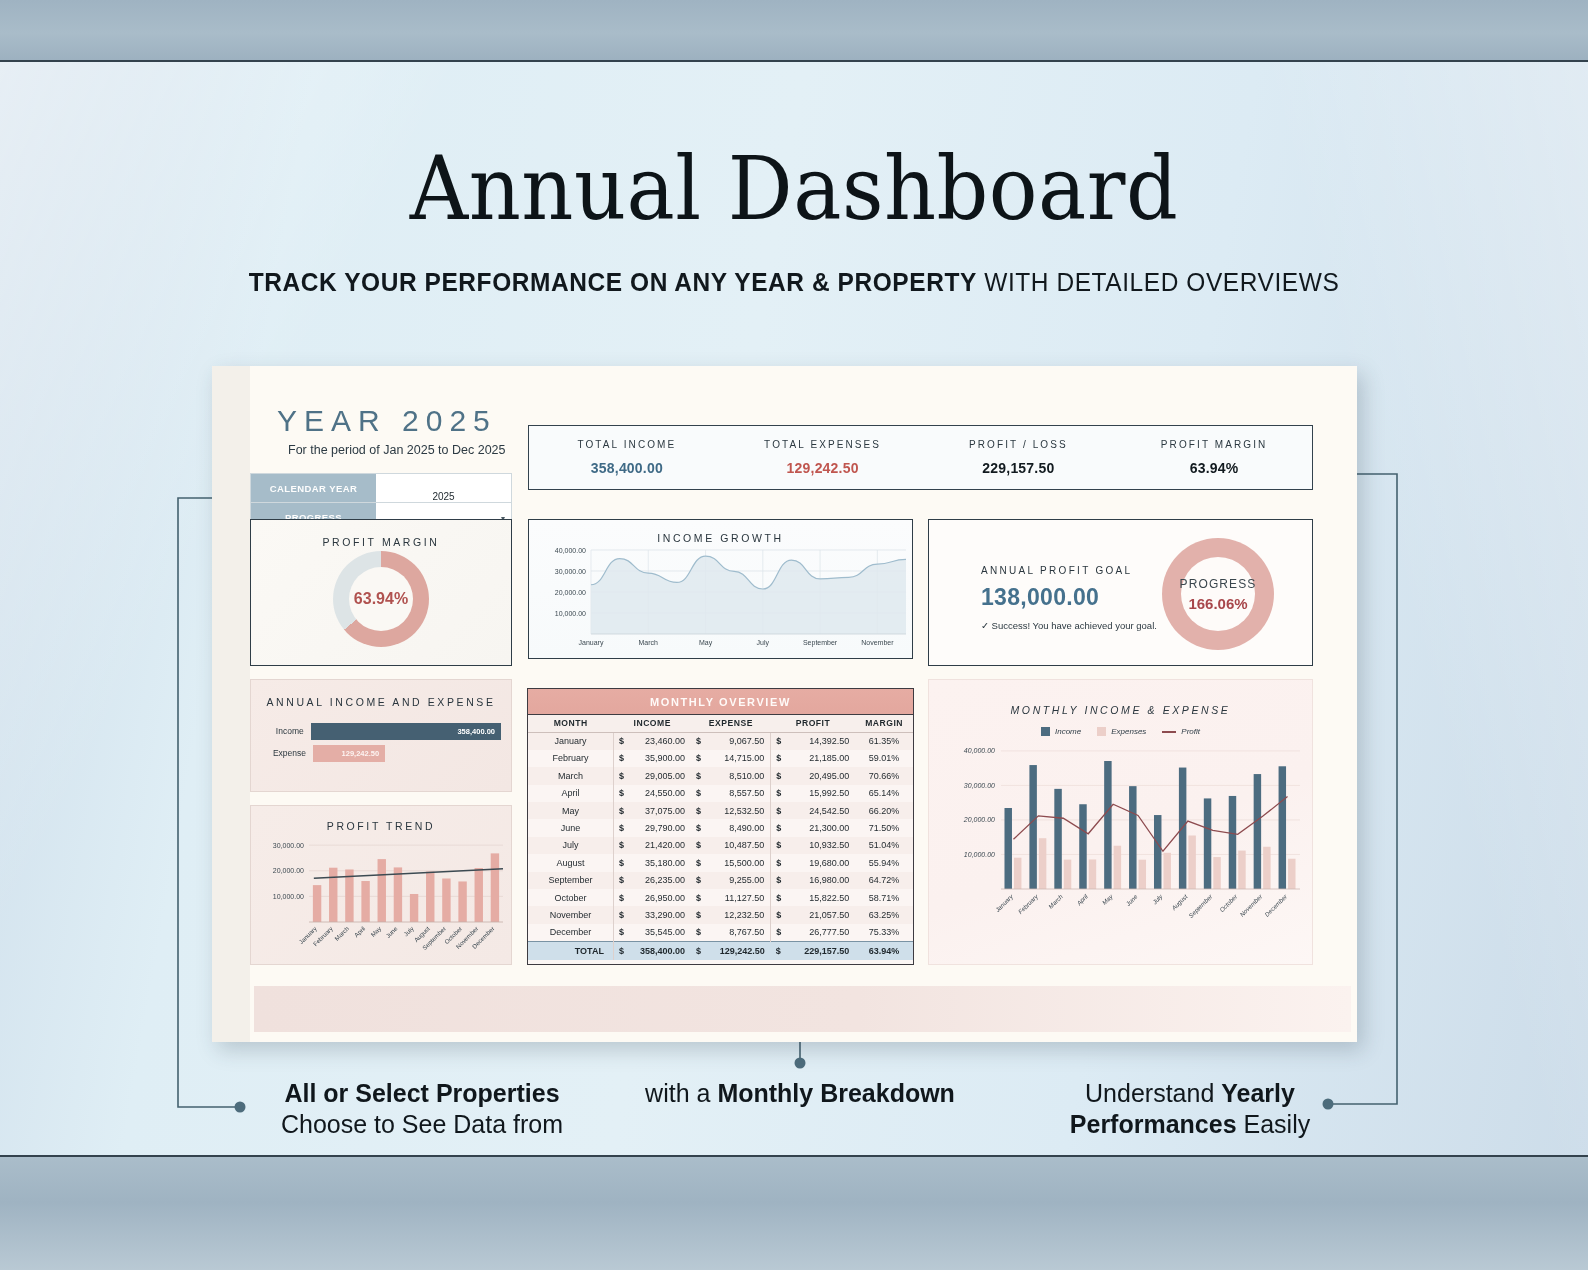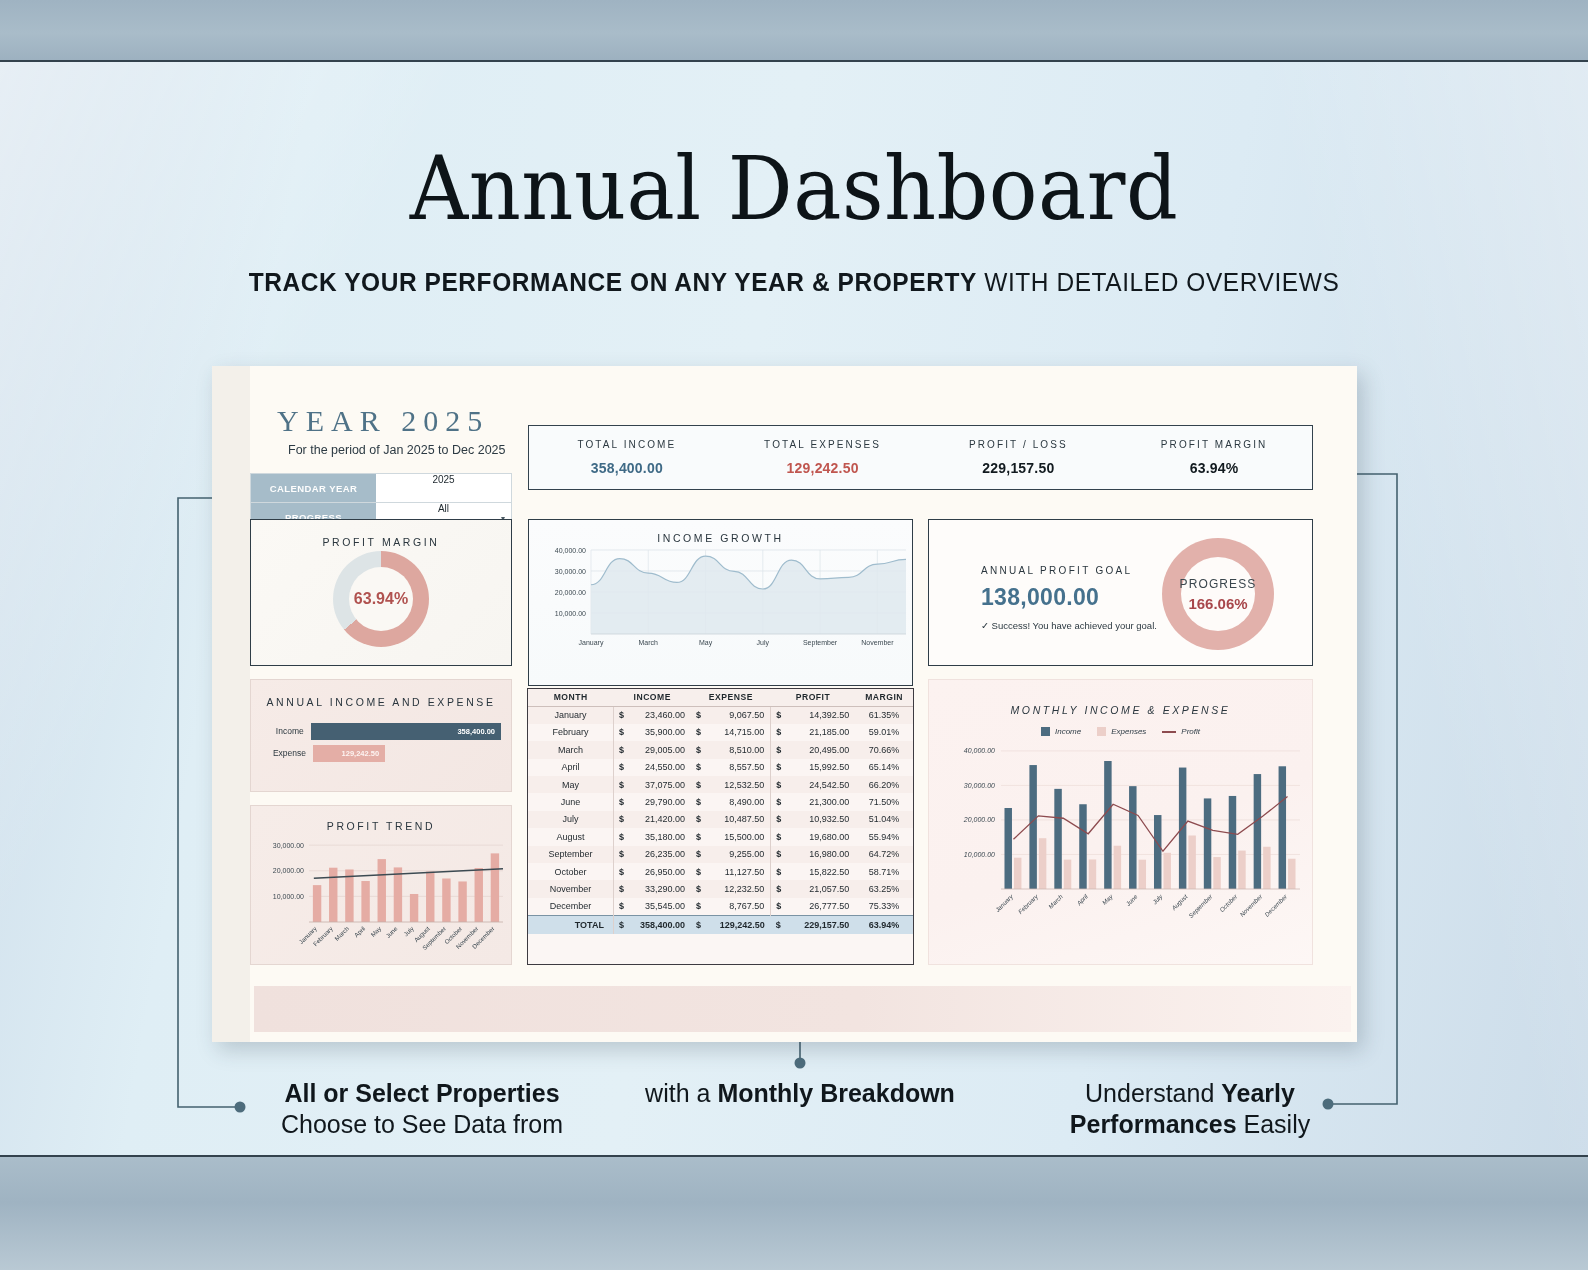--- a/index.html
+++ b/index.html
@@ -63,40 +63,40 @@
     background: linear-gradient(90deg,#f0e1dd 0%, #f2e4e0 55%, #fbf2ef 100%);
   }
   #sheet-left-gutter {
     position:absolute; left:0; top:0; bottom:0; width:38px;
     background:#f3f0ea;
   }
 
   
   #year-title {
     position: absolute; left: 277px; top: 404px;
-    font-family: Liberation Serif, serif;
+    font-family: Liberation Sans, sans-serif;
     font-size: 30px; letter-spacing: 7px; color: #4f7287; font-weight: 400;
   }
   #year-period {
     position: absolute; left: 288px; top: 443px;
     font-size: 12.5px; color: #2c3a43;
   }
 
   
   #selector { position: absolute; left: 250px; top: 473px; width: 262px; }
   .sel-row { display: flex; height: 30px; border: 1px solid #cfd8dd; border-top: none; }
   .sel-row:first-child { border-top: 1px solid #cfd8dd; }
   .sel-label {
     width: 125px; background: #a6bcc9; color: #fdfdfd;
     font-size: 9.5px; font-weight: bold; letter-spacing: .4px;
     display: flex; align-items: center; justify-content: center;
   }
   .sel-value {
     flex: 1; background: #ffffff; color: #1d272d; font-size: 10px;
-    display: flex; align-items: flex-start; justify-content: center; position: relative;
+    display: flex; align-items: flex-end; justify-content: center; position: relative;
   }
   .sel-caret {
     position: absolute; right: 6px; top: 50%; transform: translateY(-50%);
     font-size: 8px; color: #4c5b64;
   }
 
   
   #kpi {
     position: absolute; left: 528px; top: 425px; width: 785px; height: 65px;
     background: #f9fbfc; border: 1px solid #33424d;
@@ -124,21 +124,21 @@
     width: 96px; height: 96px; border-radius: 50%;
   }
   .donut-hole {
     position: absolute; left: 50%; top: 50%; transform: translate(-50%,-50%);
     width: 64px; height: 64px; border-radius: 50%; background: #faf8f4;
     display: flex; align-items: center; justify-content: center;
   }
   .donut-value { font-size: 16px; font-weight: bold; color: #b0524f; }
 
   
-  #card-growth { left: 528px; top: 519px; width: 385px; height: 167px;
+  #card-growth { left: 528px; top: 519px; width: 385px; height: 140px;
     background: linear-gradient(180deg,#fbfcfd 0%, #f7fafb 100%); }
   #card-growth .card-title { margin-top: 12px; }
 
   
   #card-goal { left: 928px; top: 519px; width: 385px; height: 147px; background: #fefcfa; }
   #goal-label { position: absolute; left: 52px; top: 45px; font-size: 10px; letter-spacing: 2.3px; color: #2a363e; }
   #goal-value { position: absolute; left: 52px; top: 64px; font-size: 23px; font-weight: bold; color: #45718d; letter-spacing: .3px; }
   #goal-note  { position: absolute; left: 52px; top: 100px; font-size: 9.5px; color: #2c3941; }
   #goal-donut { position: absolute; right: 38px; top: 18px; width: 112px; height: 112px; }
   #goal-donut .ring {
@@ -402,20 +402,21 @@
       <text class="axis-text-sm" x="163.08333333333334" y="97" text-anchor="end" transform="rotate(-45 163.08333333333334 97)">July</text>
       <text class="axis-text-sm" x="179.25000000000003" y="97" text-anchor="end" transform="rotate(-45 179.25000000000003 97)">August</text>
       <text class="axis-text-sm" x="195.41666666666669" y="97" text-anchor="end" transform="rotate(-45 195.41666666666669 97)">September</text>
       <text class="axis-text-sm" x="211.58333333333334" y="97" text-anchor="end" transform="rotate(-45 211.58333333333334 97)">October</text>
       <text class="axis-text-sm" x="227.75000000000003" y="97" text-anchor="end" transform="rotate(-45 227.75000000000003 97)">November</text>
       <text class="axis-text-sm" x="243.91666666666669" y="97" text-anchor="end" transform="rotate(-45 243.91666666666669 97)">December</text>
     </svg>
 </div>
 
 <div id="table-card">
+  <div id="table-head-banner">MONTHLY OVERVIEW</div>
   <table>
     <colgroup>
       <col style="width:86px">
         <col class="c-income">
         <col class="c-expense">
         <col class="c-profit">
         <col style="width:58px">
     </colgroup>
     <thead>
       <tr>

